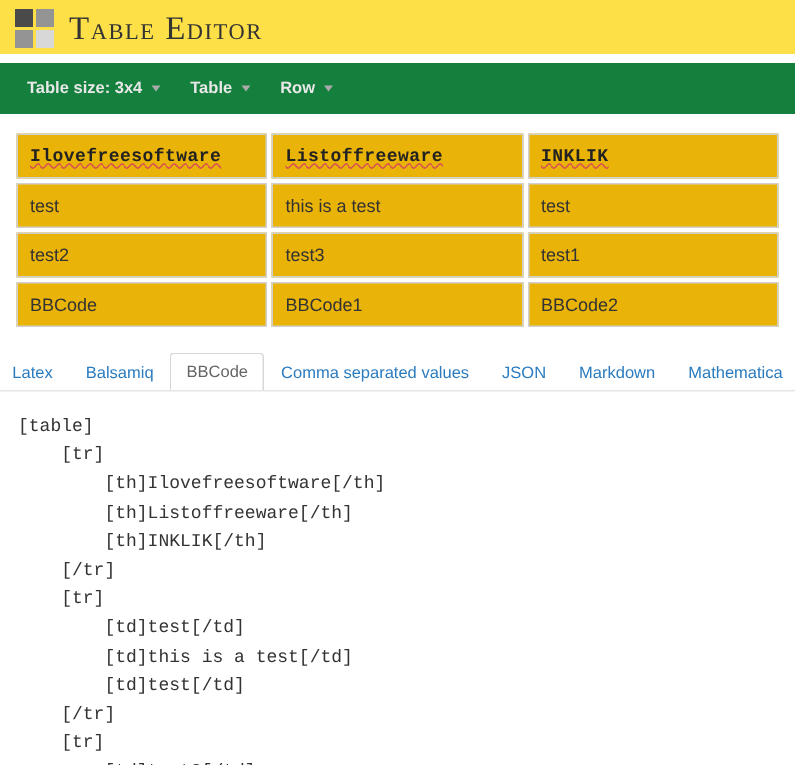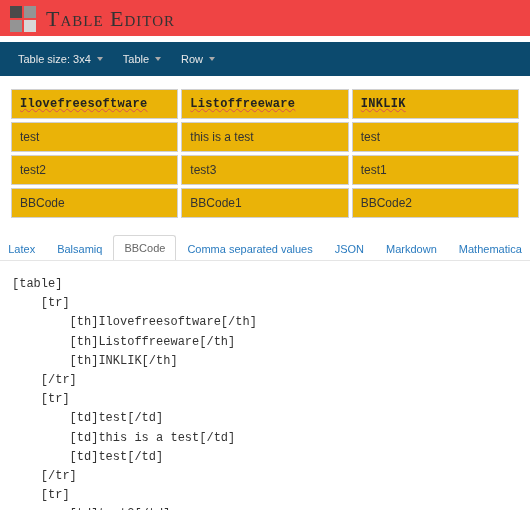--- a/index.html
+++ b/index.html
@@ -8,49 +8,50 @@
     font-size: 12px;
     color: #333;
     background: #fff;
     width: 530px;
     overflow: hidden;
   }
   .header {
     display: flex;
     align-items: center;
     padding: 6px 10px 4px 10px;
-    background: #ef4444;
+    background: #fde047;
   }
   .logo {
     width: 26px; height: 26px;
     display: grid;
     grid-template-columns: 1fr 1fr;
     grid-template-rows: 1fr 1fr;
     gap: 2px;
     margin-right: 10px;
   }
   .logo div { background: #949494; }
   .logo .q1 { background: #4a4a4a; }
   .logo .q4 { background: #d8d8d8; }
   .app-title {
     font-family: Georgia, "Times New Roman", serif;
     font-variant: small-caps;
     font-size: 22px;
     letter-spacing: 1px;
     color: #333;
   }
   .toolbar {
-    background: #0c4a6e;
+    background: #15803d;
     color: #e8e8e8;
     display: flex;
     align-items: center;
     padding: 0 8px;
     height: 34px;
     font-size: 11px;
     margin-top: 6px;
+    font-weight: bold;
   }
   .tool-item {
     display: flex;
     align-items: center;
     padding: 0 10px;
     height: 100%;
     cursor: pointer;
     white-space: nowrap;
   }
   .caret {

